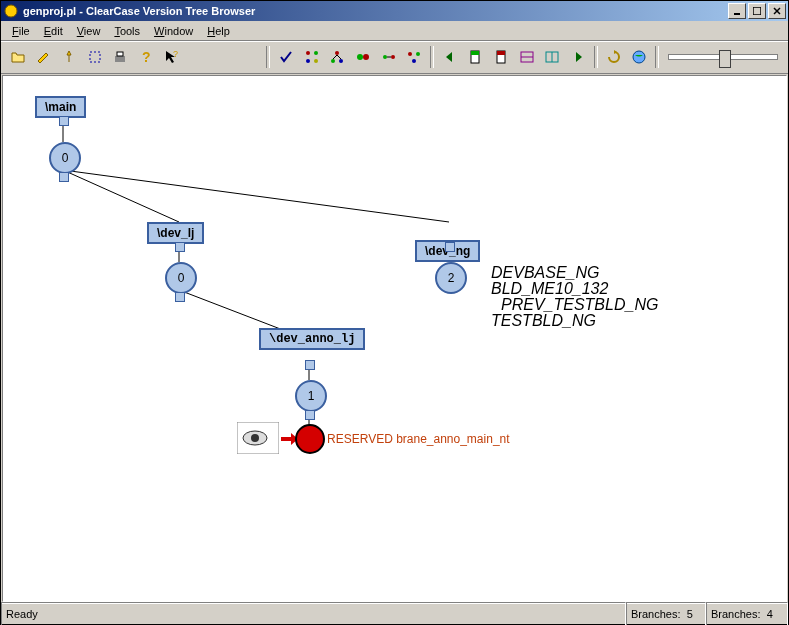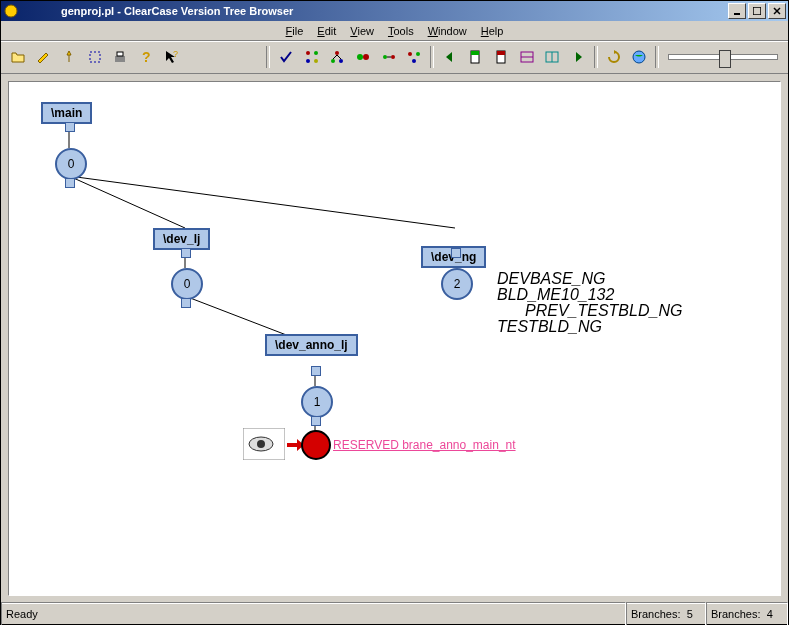--- a/index.html
+++ b/index.html
@@ -1,35 +1,35 @@
 <!DOCTYPE html>
 <html><head>
 <meta charset="utf-8">
 <style>
 html,body{margin:0;padding:0;font-family:"Tahoma","MS Sans Serif",Arial,sans-serif;font-size:11px;background:#d4d0c8;color:#000;}
 .window{width:789px;height:625px;background:#d4d0c8;border:1px solid #000;box-sizing:border-box;display:flex;flex-direction:column;position:relative;}
 .titlebar{height:20px;background:linear-gradient(to right,#0a246a,#a6caf0);display:flex;align-items:center;color:#fff;font-weight:bold;padding:0 2px;}
 .titlebar .icon{width:16px;height:16px;margin-right:4px;display:flex;align-items:center;justify-content:center;}
-.titlebar .title{flex:1;font-size:11px;margin-left:38px;}
+.titlebar .title{flex:1;font-size:11px;}
 .titlebar .winbtn{width:16px;height:14px;background:#d4d0c8;border:1px solid #fff;border-right-color:#404040;border-bottom-color:#404040;margin-left:2px;display:flex;align-items:center;justify-content:center;font-family:Arial;font-size:10px;font-weight:bold;color:#000;}
-.menubar{height:19px;background:#d4d0c8;display:flex;align-items:center;padding:0 4px;border-bottom:1px solid #808080;justify-content:center;}
+.menubar{height:19px;background:#d4d0c8;display:flex;align-items:center;padding:0 4px;border-bottom:1px solid #808080;}
 .menuitem{padding:2px 7px;cursor:default;}
 .menuitem u{text-decoration:underline;}
 .toolbar{height:28px;background:#d4d0c8;display:flex;align-items:center;padding:2px 4px;border-bottom:1px solid #808080;box-shadow:inset 0 1px 0 #fff;}
 .tbtn{width:22px;height:22px;margin:0 1px;display:flex;align-items:center;justify-content:center;border:1px solid transparent;}
 .tsep{width:2px;height:22px;margin:0 3px;border-left:1px solid #808080;border-right:1px solid #fff;}
-.canvas{flex:1;background:#fff;border:1px solid #808080;border-top-color:#808080;border-left-color:#808080;border-right-color:#fff;border-bottom-color:#fff;margin:7px;position:relative;overflow:hidden;}
+.canvas{flex:1;background:#fff;border:1px solid #808080;border-top-color:#808080;border-left-color:#808080;border-right-color:#fff;border-bottom-color:#fff;margin:1px;position:relative;overflow:hidden;}
 .statusbar{height:20px;background:#d4d0c8;display:flex;align-items:center;border-top:1px solid #fff;}
 .status-cell{height:24px;border:1px solid #808080;border-right-color:#fff;border-bottom-color:#fff;box-sizing:border-box;padding:1px 4px;display:flex;align-items:center;font-size:11px;}
 .node-box{position:absolute;background:#b0c8e8;border:2px solid #3a5f9f;padding:2px 8px;font-size:12px;font-weight:bold;color:#000;}
 .node-circle{position:absolute;width:28px;height:28px;border-radius:50%;background:#b0c8e8;border:2px solid #3a5f9f;display:flex;align-items:center;justify-content:center;font-size:12px;}
 .node-checkout{position:absolute;width:26px;height:26px;border-radius:50%;background:#d40000;border:2px solid #000;}
 .small-port{position:absolute;width:8px;height:8px;background:#b0c8e8;border:1px solid #3a5f9f;}
 .label-text{position:absolute;font-size:16px;font-style:italic;color:#000;white-space:nowrap;}
-.reserved-text{position:absolute;font-size:12px;color:#ec4899;white-space:nowrap;text-decoration:underline;}
+.reserved-text{position:absolute;font-size:12px;color:#c2410c;white-space:nowrap;}
 .tooltip-box{position:absolute;background:#ffffe1;border:1px solid #000;padding:4px 6px;font-size:11px;line-height:14px;white-space:nowrap;}
 svg.lines{position:absolute;top:0;left:0;width:100%;height:100%;pointer-events:none;}
 .view-icon{position:absolute;width:42px;height:32px;}
 .arrow-red{position:absolute;}
 .slider-track{height:4px;width:110px;background:#fff;border:1px solid #808080;margin:0 6px;position:relative;}
 .slider-thumb{position:absolute;top:-5px;left:50px;width:10px;height:16px;background:#d4d0c8;border:1px solid #404040;}
 </style>
 </head>
 <body>
 
@@ -226,24 +226,24 @@
     <div class="small-port" style="left:172px;top:166px;"></div>
     <div class="node-circle" style="left:162px;top:186px;">0</div>
     <div class="small-port" style="left:172px;top:216px;"></div>
 
     <div class="node-box" style="left:412px;top:164px;">\dev_ng</div>
     <div class="small-port" style="left:442px;top:166px;"></div>
     <div class="node-circle" style="left:432px;top:186px;">2</div>
 
     <div class="label-text" style="left:488px;top:188px;">DEVBASE_NG</div>
     <div class="label-text" style="left:488px;top:204px;">BLD_ME10_132</div>
-    <div class="label-text" style="left:516px;top:220px;">PREV_TESTBLD_NG</div>
+    <div class="label-text" style="left:498px;top:220px;">PREV_TESTBLD_NG</div>
     <div class="label-text" style="left:488px;top:236px;font-style:italic;">TESTBLD_NG</div>
 
-    <div class="node-box" style="left:256px;top:252px;">\dev_anno_lj</div>
+    <div class="node-box" style="left:256px;top:252px;font-family:Liberation Mono, monospace;">\dev_anno_lj</div>
     <div class="small-port" style="left:302px;top:284px;"></div>
     <div class="node-circle" style="left:292px;top:304px;">1</div>
     <div class="small-port" style="left:302px;top:334px;"></div>
 
     <div class="view-icon" style="left:234px;top:346px;">
       <svg width="42" height="32">
           <rect x="0" y="0" width="42" height="32" fill="#fff" stroke="#888"></rect>
           <ellipse cx="18" cy="16" rx="12" ry="7" fill="#ddd" stroke="#333"></ellipse>
           <circle cx="18" cy="16" r="4" fill="#333"></circle>
         </svg>

